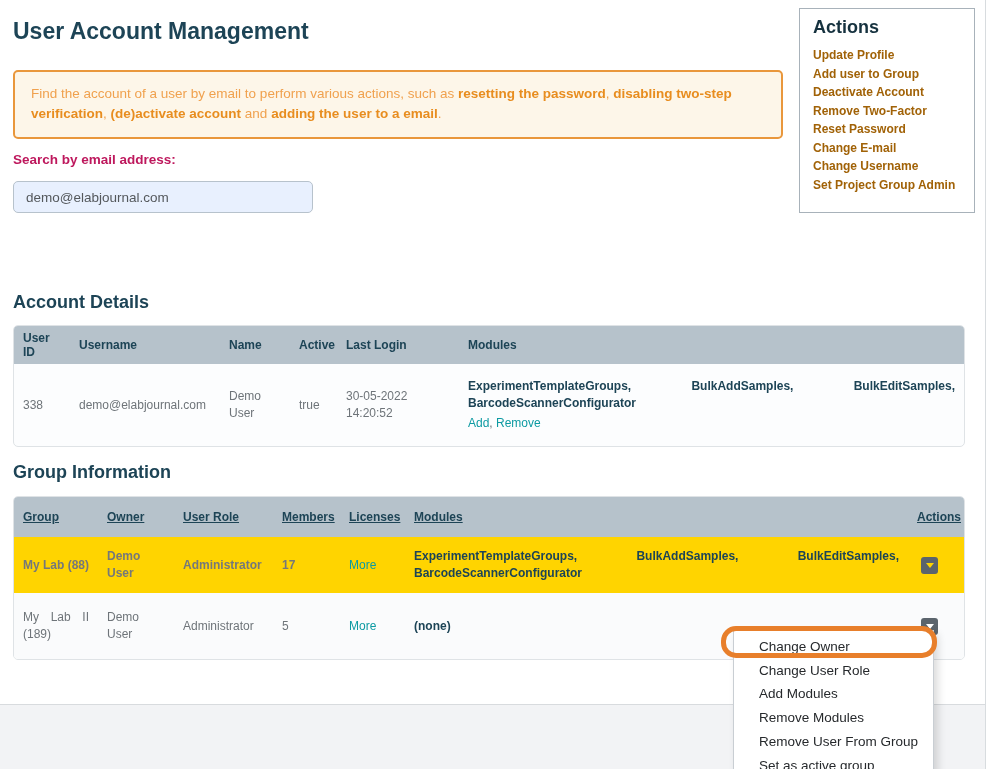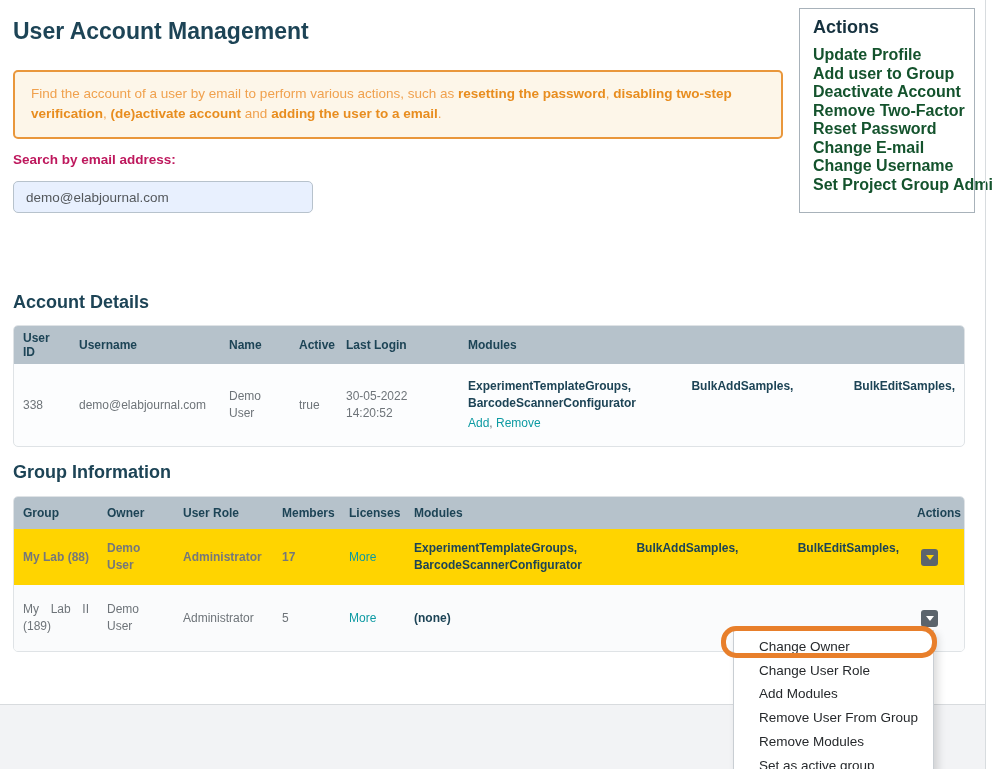--- a/index.html
+++ b/index.html
@@ -18,36 +18,36 @@
   
   .search-label{position:absolute;left:13px;top:152px;font-weight:bold;color:#be185d;}
   .search-input{position:absolute;left:13px;top:181px;width:300px;height:32px;box-sizing:border-box;
           background:#e8f0fe;border:1px solid #b7c2cc;border-radius:5px;padding:0 12px;
           font-family:inherit;font-size:13.5px;color:#54585c;}
 
   
   .actions-panel{position:absolute;left:799px;top:8px;width:176px;height:205px;box-sizing:border-box;
           border:1px solid #a8b2ba;background:#fff;padding:8px 13px;}
   .actions-panel h2{margin:0 0 8px;font-size:18px;color:#16323f;}
-  .actions-panel a{display:block;color:#14532d;font-weight:bold;font-size:16px;line-height:18.5px;
+  .actions-panel a{display:block;color:#a16207;font-weight:bold;font-size:12px;line-height:18.5px;
           text-decoration:none;white-space:nowrap;}
 
   
   .section-heading{position:absolute;left:13px;margin:0;font-size:18px;font-weight:bold;color:#1d4456;}
   #account-heading{top:292px;}
   #group-heading{top:462px;}
 
   
   .tablewrap{position:absolute;left:13px;width:950px;border:1px solid #dfe3e6;border-radius:5px;
           overflow:hidden;background:#fcfdfe;}
   #account-tablewrap{top:325px;}
   #group-tablewrap{top:496px;}
   table{width:100%;border-collapse:collapse;font-size:12px;table-layout:fixed;}
   th{background:#b6c2cb;color:#1d4456;text-align:left;font-weight:bold;padding:0 9px;height:38px;}
-  #group-tablewrap th{height:32px;}
+  #group-tablewrap th{height:40px;text-decoration:underline;}
   td{padding:6px 9px;vertical-align:middle;color:#6e7479;line-height:1.4;}
   tr.acct-row{height:82px;}
   tr.grp-row-active{background:#ffd400;height:56px;}
   tr.grp-row-active td{font-weight:bold;color:#75787a;}
   tr.grp-row-plain{background:#fafbfc;height:66px;}
   .nowrap{white-space:nowrap;}
   .justify{text-align:justify;}
   .mods{font-weight:bold;color:#1d4456;text-align:justify;}
   .modlinks{margin-top:3px;font-weight:normal;}
   .modlinks a,.morelink{color:#0d9aa2;text-decoration:none;font-weight:normal;}
@@ -199,22 +199,22 @@
   </div>
 
   <div class="footer">
     <a href="#" class="cut-link">Next</a>
   </div>
 
   <div class="menu">
     <div class="menu-item">Change Owner</div>
     <div class="menu-item">Change User Role</div>
     <div class="menu-item">Add Modules</div>
+    <div class="menu-item">Remove Modules</div>
     <div class="menu-item">Remove User From Group</div>
-    <div class="menu-item">Remove Modules</div>
     <div class="menu-item">Set as active group</div>
   </div>
 
   <div class="highlight-ring"></div>
 
   <div class="page-edge"></div>
 
 </div>
 
 </body></html>

